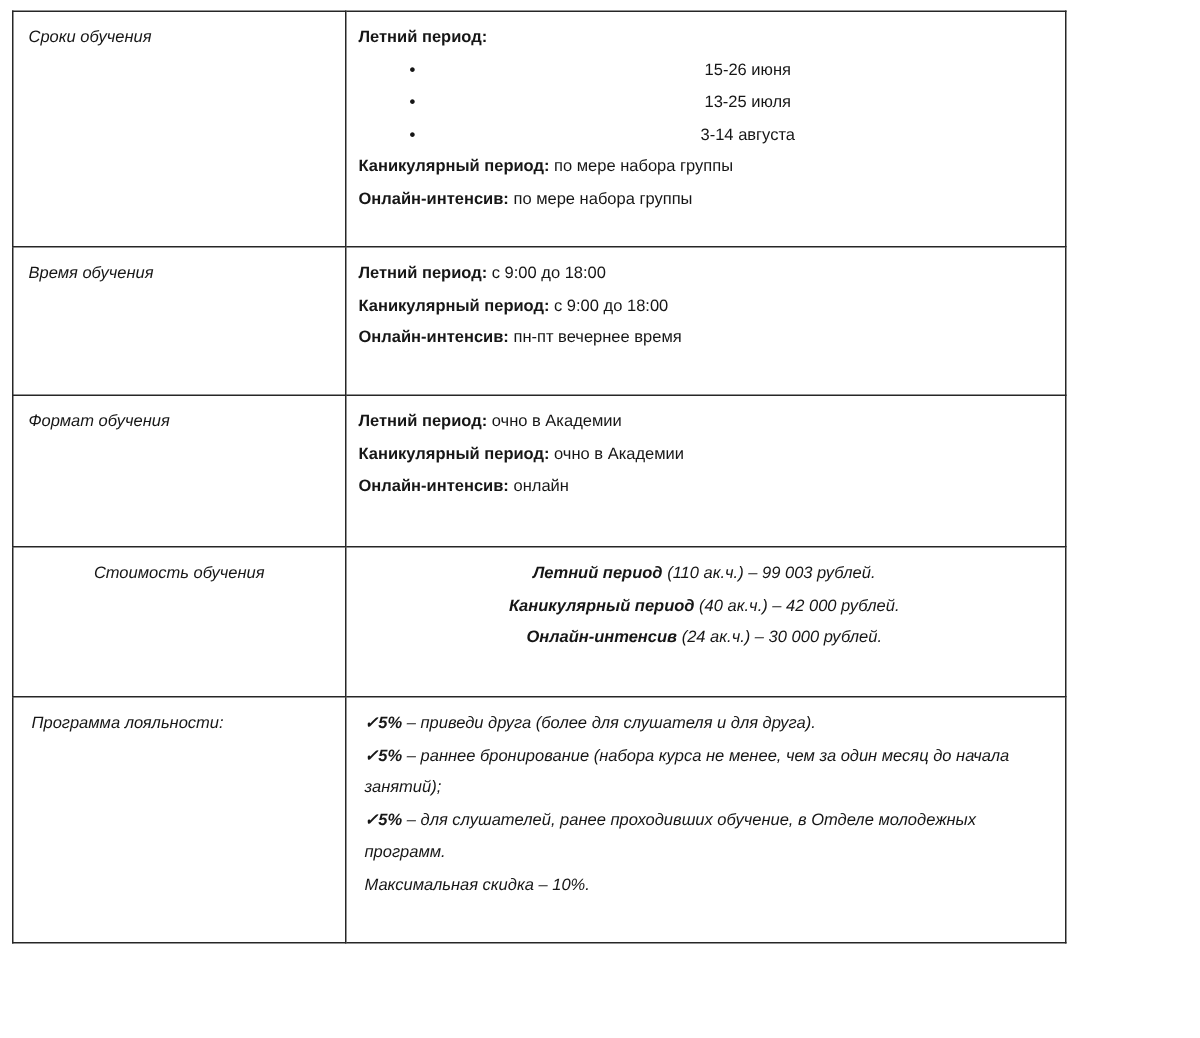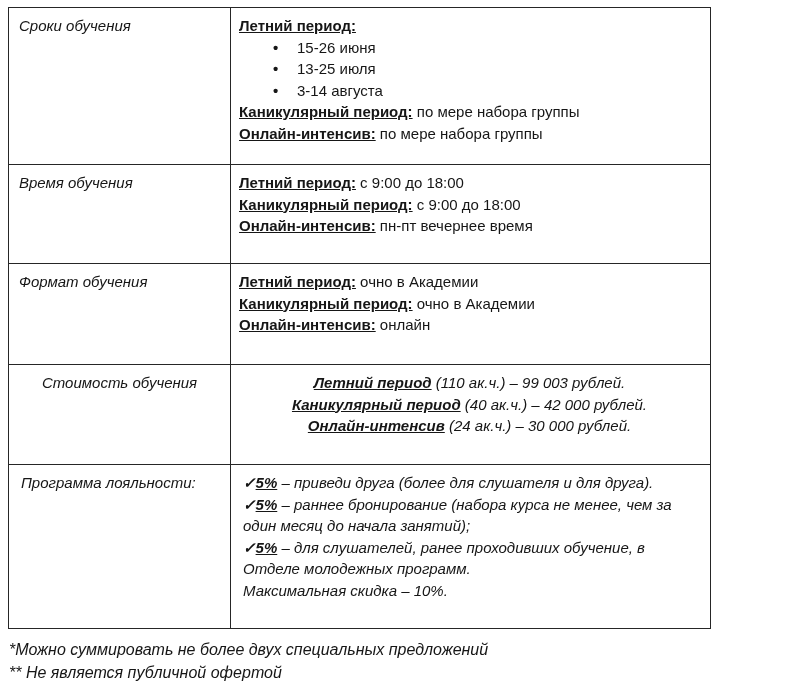--- a/index.html
+++ b/index.html
@@ -13,41 +13,41 @@
 
   table.doc-table {
     border-collapse: collapse;
     table-layout: fixed;
     width: 702px;
     margin: 7px 0 0 8px;
   }
   .doc-table td {
     border: 1.5px solid #262626;
     vertical-align: top;
-    font-size: 15px;
+    font-size: 11px;
     line-height: 21.5px;
     padding: 7px 10px 6px 8px;
   }
   td.label-cell {
     width: 222px;
     font-style: italic;
     padding-left: 10px;
   }
   td.content-cell { width: 480px; }
 
   tr.row-h1 td { height: 157px; }
   tr.row-h2 td { height: 99px; }
   tr.row-h3 td { height: 101px; }
   tr.row-h4 td { height: 100px; text-align: center; }
   tr.row-h5 td { height: 164px; padding-left: 12px; }
 
-  .b { font-weight: bold; text-decoration: underline; }
+  .b { font-weight: bold; }
   .italic-cell { font-style: italic; }
 
-  .bullet-item { position: relative; padding-left: 58px; }
+  .bullet-item { position: relative; padding-left: 58px; text-align: center; }
   .bullet-item::before {
     content: "\2022";
     position: absolute;
     left: 34px;
     font-weight: bold;
   }
 
   .check { font-weight: bold; font-style: italic; }
 
   .footnotes {
@@ -158,18 +158,14 @@
           </div>
           <div class="line">
             <span>Максимальная скидка – 10%.</span>
           </div>
         </td>
       </tr>
 
     </tbody>
   </table>
 
-  <div class="footnotes">
-    <div>*Можно суммировать не более двух специальных предложений</div>
-    <div>** Не является публичной офертой</div>
-  </div>
 
 </div>
 
 </body></html>

